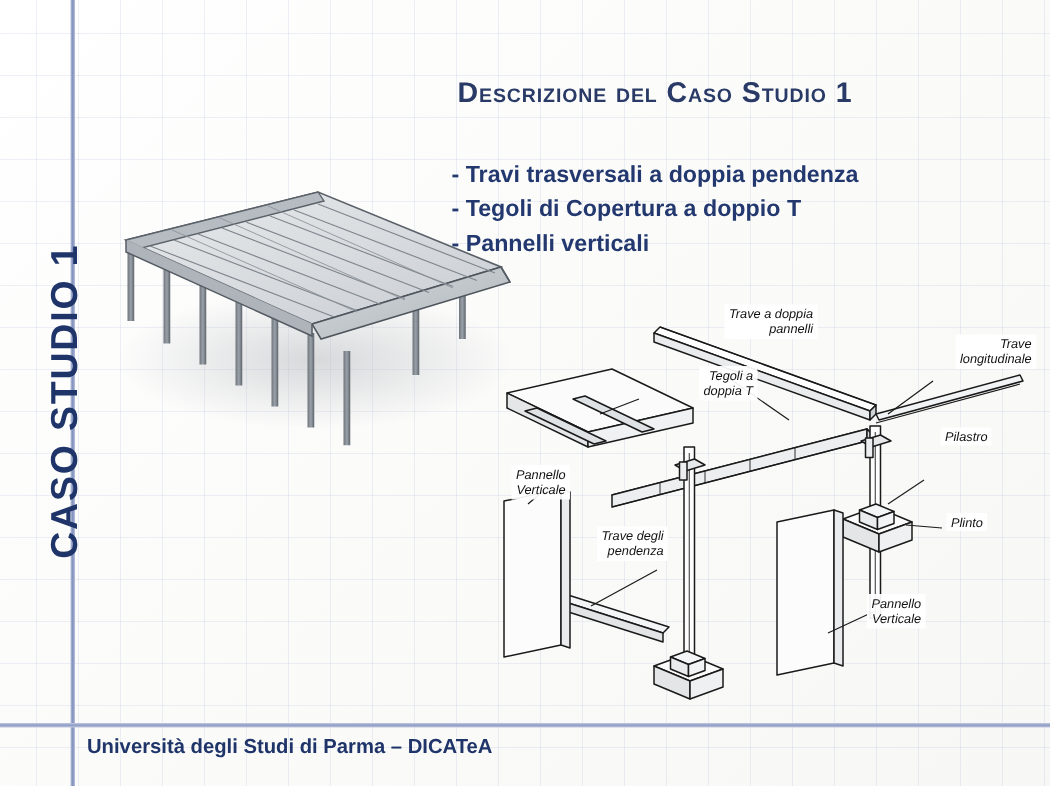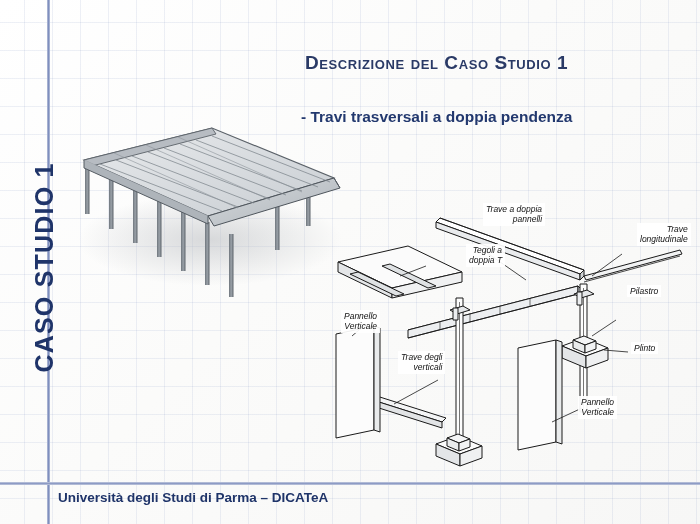--- a/index.html
+++ b/index.html
@@ -85,20 +85,22 @@
 
 <div class="v-rule"></div>
 <div class="h-rule"></div>
 
 <div class="side-title">CASO STUDIO 1</div>
 
 <div class="heading">Descrizione del Caso Studio 1</div>
 
 <div class="bullets">
   <div class="bullet">- Travi trasversali a doppia pendenza</div>
+  <div class="bullet">- Tegoli di Copertura a doppio T</div>
+  <div class="bullet">- Pannelli verticali</div>
 </div>
 
 <div class="shed">
 <svg width="300" height="185" viewBox="0 0 300 185">
   <defs>
     <linearGradient id="roofA" x1="0" y1="0" x2="1" y2="1">
       <stop offset="0" stop-color="#e8eaec"></stop>
           <stop offset="1" stop-color="#c9ced3"></stop>
     </linearGradient>
     <linearGradient id="roofB" x1="0" y1="0" x2="1" y2="1">
@@ -279,21 +281,21 @@
   <span>Plinto</span>
 </div>
 
 <div class="lbl" style="left:341px;top:310px;">
   <span>Pannello</span><br>
   <span>Verticale</span>
 </div>
 
 <div class="lbl" style="left:398px;top:351px;">
   <span>Trave degli</span><br>
-  <span>verticali</span>
+  <span>pendenza</span>
 </div>
 
 <div class="lbl" style="left:578px;top:396px;">
   <span>Pannello</span><br>
   <span>Verticale</span>
 </div>
 
 <div class="footer">Università degli Studi di Parma – DICATeA</div>
 
 </body></html>

